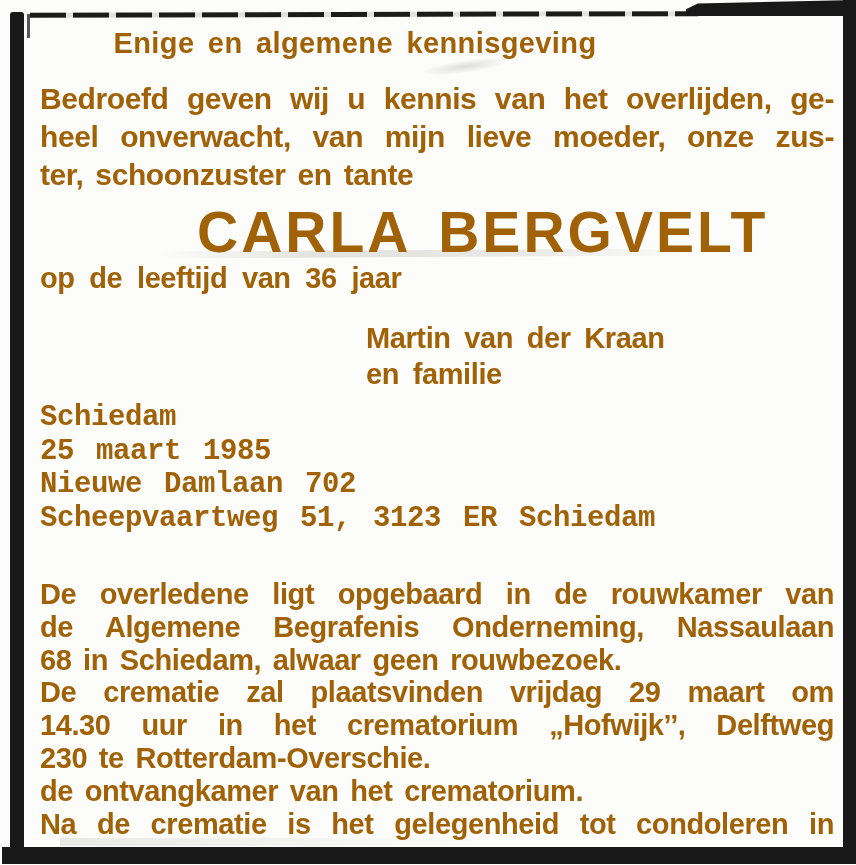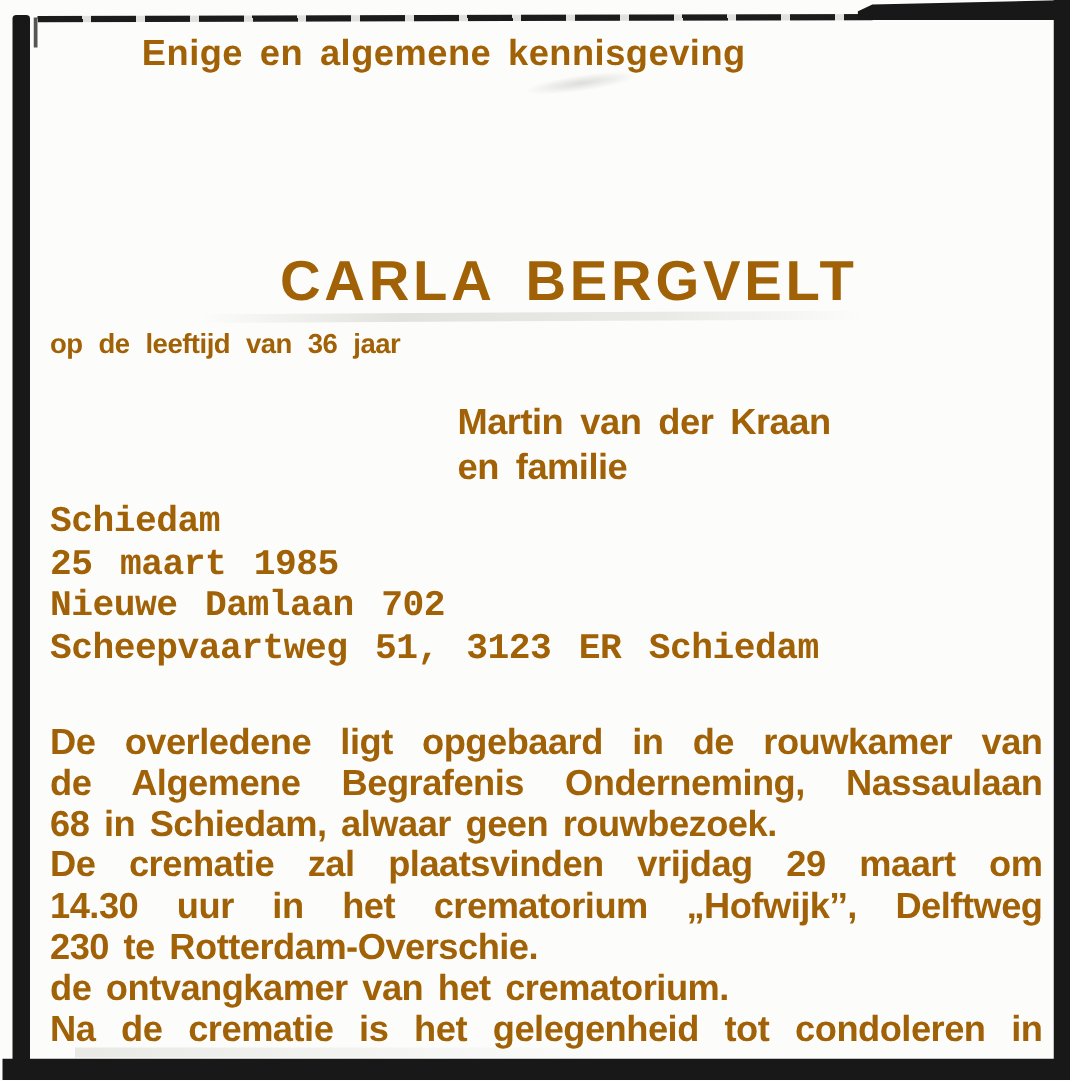--- a/index.html
+++ b/index.html
@@ -63,26 +63,26 @@
   .announcement {
     left: 40px; top: 27px; width: 630px;
     font-size: 29px; text-align: center; letter-spacing: 0.4px;
     word-spacing: 5px; white-space: nowrap;
   }
   .intro {
     left: 40px; top: 80px; width: 794px;
     font-size: 30px; line-height: 38px; word-spacing: 4px;
   }
   .deceased-name {
-    left: 224px; top: 199px;
-    font-size: 45px; letter-spacing: 3px; word-spacing: 10px;
+    left: 197px; top: 199px;
+    font-size: 57px; letter-spacing: 3px; word-spacing: 10px;
   }
   .age-line {
     left: 40px; top: 262px;
-    font-size: 22px; word-spacing: 7px;
+    font-size: 29px; word-spacing: 7px;
   }
   .signature {
     left: 366px; top: 320px;
     font-size: 29px; line-height: 36px; word-spacing: 6px;
   }
   .place-date {
     left: 40px; top: 401px;
     font-size: 29px; line-height: 33.5px; word-spacing: 5px; font-family: Liberation Mono, monospace;
   }
   .details {
@@ -107,20 +107,25 @@
   <div class="bar top-right-wedge"></div>
   <div class="bar bar-right"></div>
   <div class="bar bar-bottom"></div>
 
   <div class="smudge smudge-a"></div>
   <div class="smudge smudge-b"></div>
   <div class="smudge smudge-c"></div>
 
   <div class="txt announcement">Enige en algemene kennisgeving</div>
 
+  <div class="txt intro">
+    <div class="line just">Bedroefd geven wij u kennis van het overlijden, ge-</div>
+    <div class="line just">heel onverwacht, van mijn lieve moeder, onze zus-</div>
+    <div class="line">ter, schoonzuster en tante</div>
+  </div>
 
   <div class="txt deceased-name">CARLA BERGVELT</div>
 
   <div class="txt age-line">op de leeftijd van 36 jaar</div>
 
   <div class="txt signature">
     <div class="line">Martin van der Kraan</div>
     <div class="line">en familie</div>
   </div>
 

